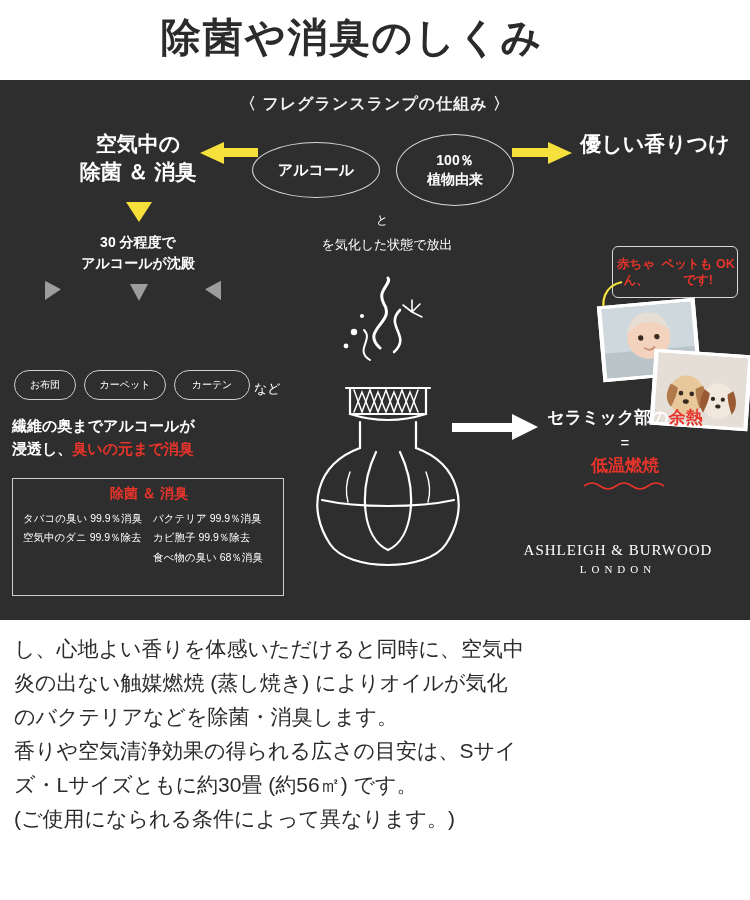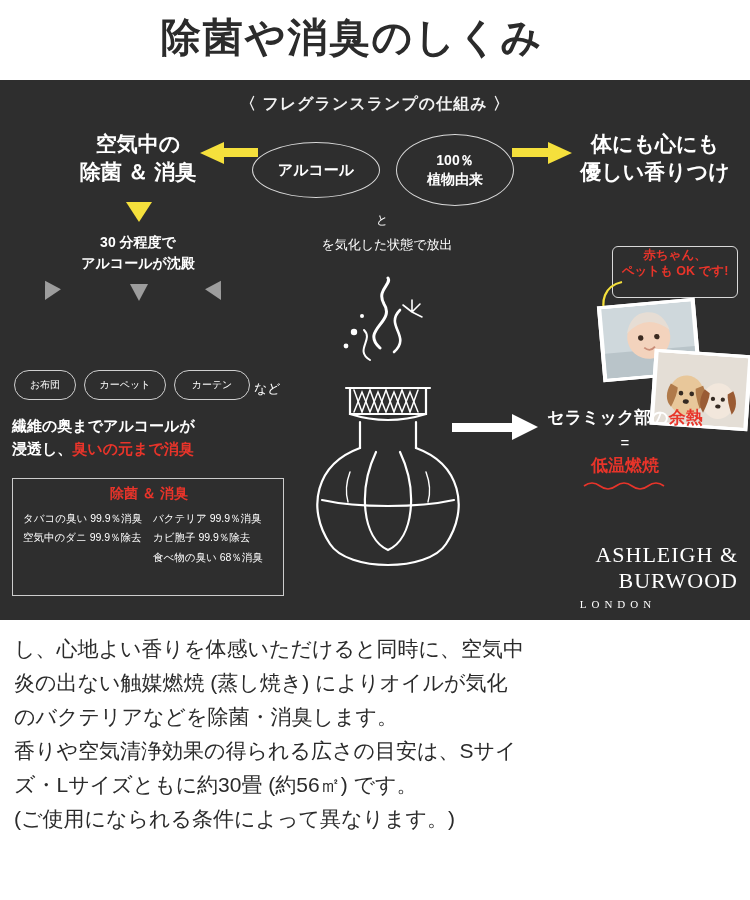--- a/index.html
+++ b/index.html
@@ -119,21 +119,21 @@
     border-top:13px solid transparent;border-bottom:13px solid transparent;border-left:26px solid #ffffff; }
 
   
   .r-top {
     position:absolute; left:560px; top:50px; width:190px; text-align:center;
     font-size:21px; font-weight:700; line-height:1.35; color:#ffffff;
   }
   .callout {
     position:absolute; left:612px; top:166px; width:126px; height:52px;
     border:1px solid #d9d9d9; border-radius:6px;
-    display:flex; flex-direction:column; align-items:center; justify-content:flex-start;
+    display:flex; flex-direction:row; align-items:center; justify-content:space-between;
     font-size:12.5px; font-weight:700; color:#e8342a; line-height:1.3; text-align:center;
   }
   .photo { position:absolute; background:#ffffff; border:3px solid #ffffff; overflow:hidden; }
   .ph1 { left:600px; top:222px; width:98px; height:76px; transform:rotate(-5deg); }
   .ph2 { left:652px; top:272px; width:98px; height:76px; transform:rotate(4deg); }
   .ph-inner { width:100%; height:100%; }
 
   .r-desc {
     position:absolute; left:500px; top:326px; width:250px; text-align:center;
     font-size:17px; font-weight:700; color:#ffffff; line-height:1.4;
@@ -144,21 +144,21 @@
   }
   .r-low {
     position:absolute; left:500px; top:374px; width:250px; text-align:center;
     font-size:17px; font-weight:700; color:#e8342a;
   }
   .squiggle { position:absolute; left:582px; top:398px; width:92px; height:14px; }
 
   .brand {
     position:absolute; left:498px; top:462px; width:240px; text-align:center; color:#ffffff;
   }
-  .brand-main { font-family:"Liberation Serif", serif; font-size:22px; letter-spacing:1px;text-align:right; }
+  .brand-main { font-family:"Liberation Serif", serif; font-size:15px; letter-spacing:1px; }
   .brand-sub { font-family:"Liberation Serif", serif; font-size:11px; letter-spacing:5px; margin-top:4px; }
 
   
   .bottom {
     position:absolute; left:14px; top:632px; width:726px;
     font-size:21px; line-height:1.62; color:#2b2b2b;
     font-family:"Liberation Sans", sans-serif;
   }
   .bottom p { margin:0; }
 </style>
@@ -259,21 +259,20 @@
         <path d="M138 196 q6 16 2 30" stroke-width="1.4"></path>
       </g>
     </svg>
 
     <div class="white-arrow-wrap">
       <div class="wa-bar"></div>
       <div class="wa-head"></div>
     </div>
 
     <div class="r-top">
-      <div>体にも心にも</div>
       <div>優しい香りつけ</div>
     </div>
 
     <div class="callout">
       <span>赤ちゃん、</span>
       <span>ペットも OK です!</span>
     </div>
 
     <svg style="position:absolute;left:594px;top:196px;width:30px;height:44px" viewBox="0 0 30 44">
       <path d="M28 6 C10 10, 6 26, 12 40" fill="none" stroke="#f5e03c" stroke-width="2.2"></path>

